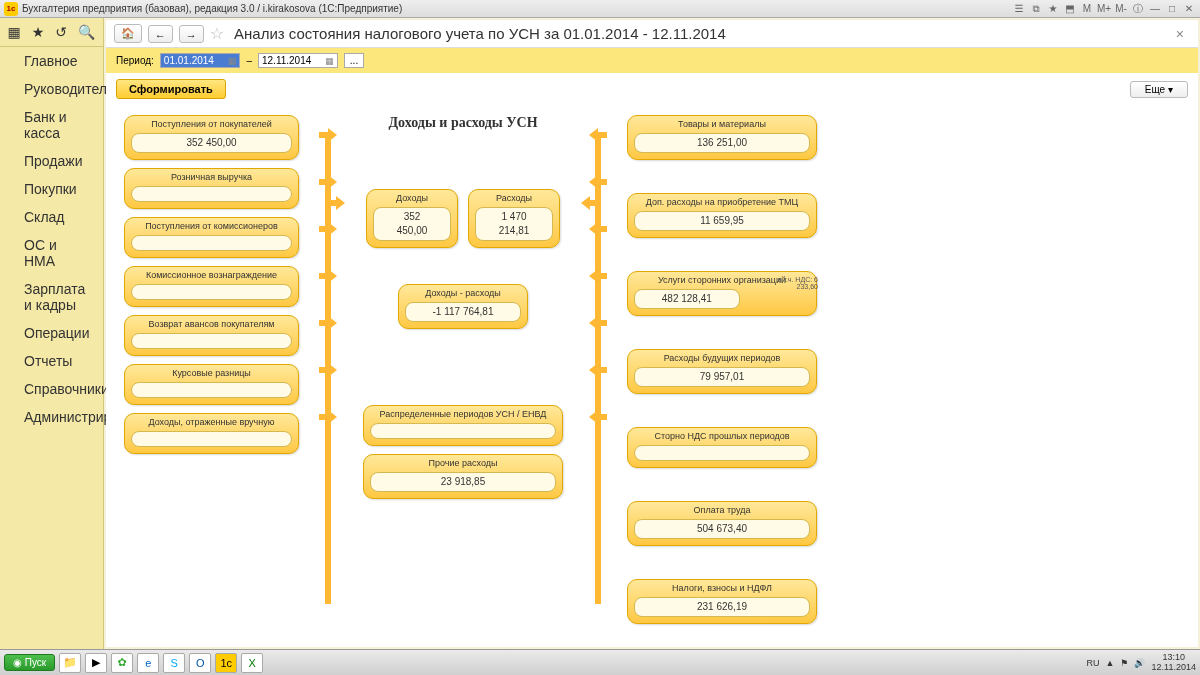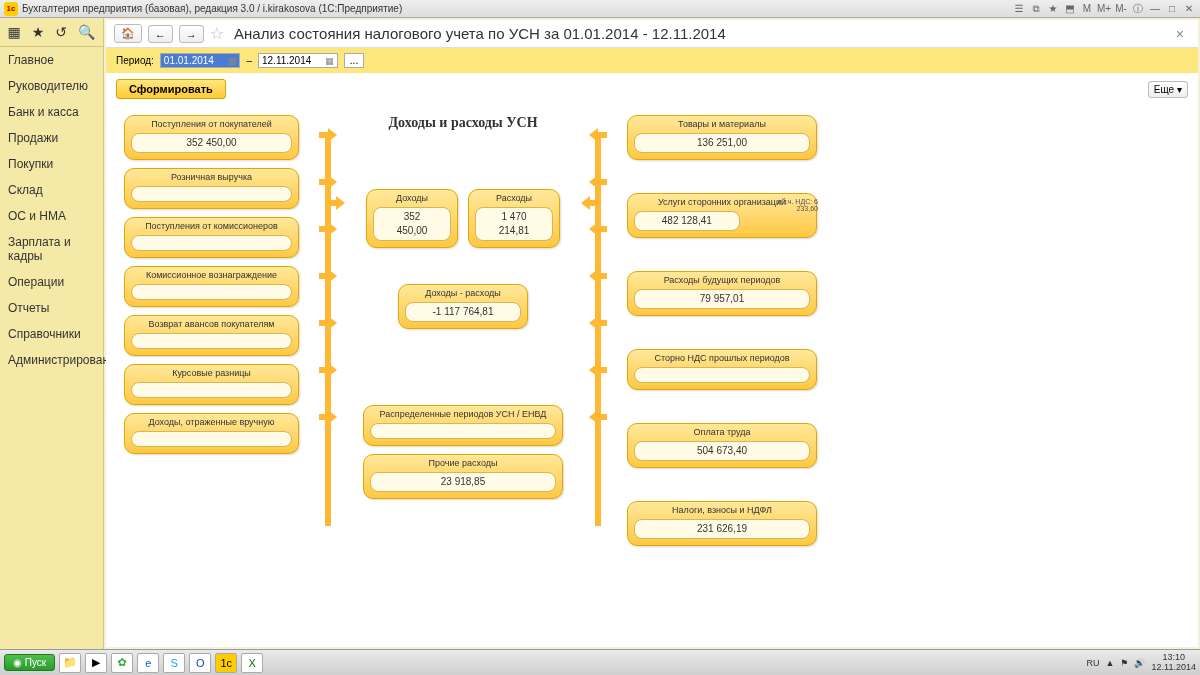--- a/index.html
+++ b/index.html
@@ -5,34 +5,34 @@
 * { box-sizing: border-box; margin: 0; padding: 0; font-family: Arial, sans-serif; }
 body { background: #d6d6d6; font-size: 11px; overflow: hidden; }
 .titlebar { height: 18px; background: linear-gradient(#eee,#ddd); display:flex; align-items:center; padding:0 4px; border-bottom:1px solid #aaa; font-size:10px; color:#333;}
 .titlebar .logo { width:14px; height:14px; background:#ffcc00; border-radius:3px; margin-right:4px; display:flex; align-items:center; justify-content:center; font-size:8px; font-weight:bold; color:#a00;}
 .titlebar-right { margin-left:auto; display:flex; gap:3px; align-items:center;}
 .titlebar-right span { width:14px; height:14px; display:flex; align-items:center; justify-content:center; color:#666; font-size:10px;}
 .app { position:absolute; top:18px; left:0; right:0; bottom:26px; background:#f5f0d8; display:flex; }
 .sidebar { width:104px; background:#f5e9a8; border-right:1px solid #d4c67a; display:flex; flex-direction:column; }
 .sidebar-icons { display:flex; justify-content:space-around; padding:6px 2px; border-bottom:1px solid #d4c67a;}
 .sidebar-icons span { font-size:14px; color:#333; cursor:pointer;}
-.sidebar-item { padding:6px 8px; font-size:12px; color:#333; cursor:pointer; }
+.sidebar-item { padding:6px 24px; font-size:14px; color:#333; cursor:pointer; }
 .main { flex:1; background:#fff; display:flex; flex-direction:column; margin:2px; }
 .toolbar { display:flex; align-items:center; padding:4px 8px; gap:6px; border-bottom:1px solid #ddd;}
 .tbtn { border:1px solid #bbb; background:linear-gradient(#fff,#eee); padding:2px 6px; border-radius:3px; cursor:pointer; font-size:11px;}
 .page-title { font-size:15px; color:#333; margin-left:4px;}
 .closex { margin-left:auto; color:#888; cursor:pointer; font-size:14px; padding:0 6px;}
 .period-bar { background:#fce77d; padding:5px 10px; display:flex; align-items:center; gap:6px; font-size:10px;}
 .date-input { background:#fff; border:1px solid #aaa; padding:1px 3px; font-size:10px; display:flex; align-items:center; gap:14px;}
 .date-input.sel { background:#4a7dd1; color:#fff;}
 .date-input .cal { color:#888; font-size:9px;}
 .dots-btn { border:1px solid #aaa; background:#fff; padding:1px 5px; cursor:pointer;}
 .action-bar { padding:6px 10px; display:flex; align-items:center; gap:8px;}
 .form-btn { background:linear-gradient(#ffe680,#ffcc33); border:1px solid #d4a500; border-radius:3px; padding:3px 12px; font-size:11px; cursor:pointer; font-weight:bold;}
-.more-btn { margin-left:auto; border:1px solid #bbb; background:linear-gradient(#fff,#eee); padding:2px 5px; border-radius:3px; cursor:pointer; font-size:10px;}
+.more-btn { margin-left:auto; border:1px solid #bbb; background:linear-gradient(#fff,#eee); padding:2px 14px; border-radius:3px; cursor:pointer; font-size:10px;}
 .canvas { flex:1; padding:10px 18px; overflow:auto; position:relative;}
 .diagram { display:flex; gap:20px; position:relative;}
 .col { display:flex; flex-direction:column; gap:8px; position:relative;}
 .col-left { width:175px; }
 .col-mid { width:200px; padding-top:0; }
 .col-right { width:190px;gap:33px; }
 .dtitle { font-size:14px; font-weight:bold; text-align:center; margin-bottom:12px; color:#333;font-family:Liberation Serif, serif;}
 .block { background:linear-gradient(#ffe89a,#ffc843); border:1px solid #e0a800; border-radius:10px; padding:4px 6px 6px; box-shadow:1px 1px 2px rgba(0,0,0,0.15);}
 .block-title { font-size:9px; text-align:center; color:#333; margin-bottom:3px; line-height:1.1; min-height:10px;}
 .block-value { background:#fffbe6; border:1px solid #d4b850; border-radius:8px; padding:2px 18px; font-size:10px; text-align:center; min-height:16px; line-height:14px; color:#333;}
@@ -212,20 +212,24 @@
           <div class="h-arrow lpoint" style="right:0;top:252px;width:10px;"></div>
           <div class="h-arrow lpoint" style="right:0;top:299px;width:10px;"></div>
           <div class="h-arrow lpoint" style="right:10px;top:85px;width:8px;"></div>
         </div>
 
         <div class="col col-right">
           <div class="block">
               <div class="block-title">Товары и материалы</div>
               <div class="block-value">136 251,00</div>
             </div>
+          <div class="block">
+              <div class="block-title">Доп. расходы на приобретение ТМЦ</div>
+              <div class="block-value">11 659,95</div>
+            </div>
           <div class="block rel">
               <div class="block-title">Услуги сторонних организаций</div>
               <div class="block-value" style="width:60%">482 128,41</div>
               <div class="extra-note">в т.ч. НДС: 6 233,60</div>
             </div>
           <div class="block">
               <div class="block-title">Расходы будущих периодов</div>
               <div class="block-value">79 957,01</div>
             </div>
           <div class="block">

